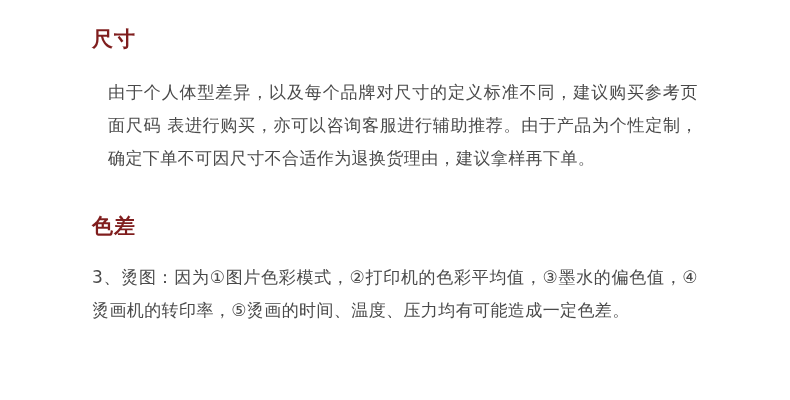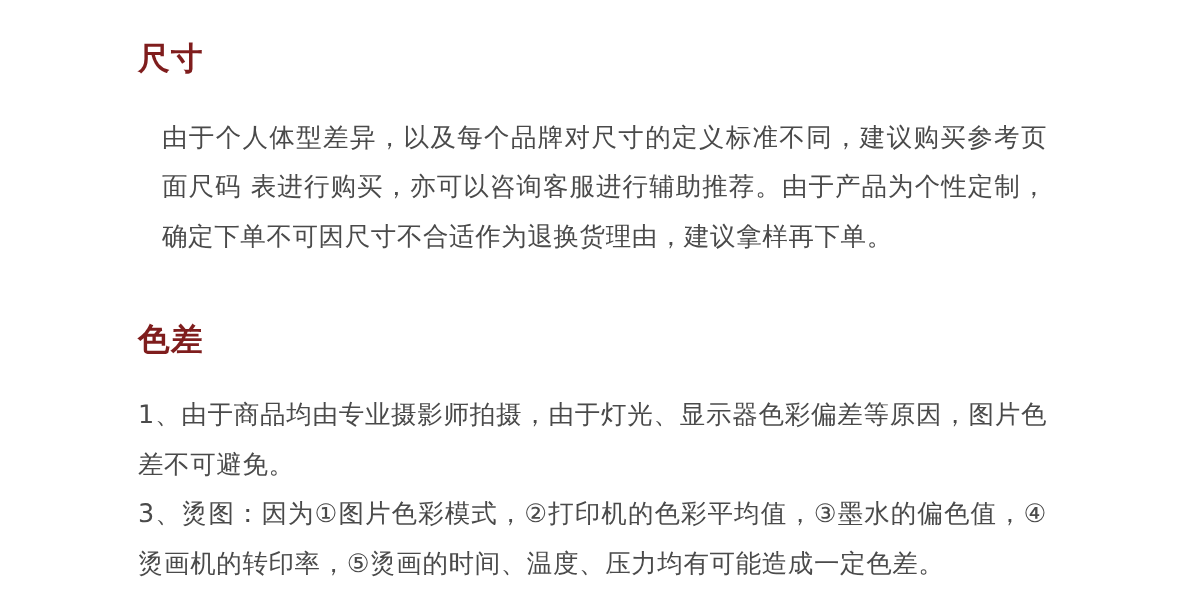--- a/index.html
+++ b/index.html
@@ -64,18 +64,17 @@
   <section class="section" id="sec-size">
     <h2 class="section-title">尺寸</h2>
     <div class="section-body">
       <p>由于个人体型差异，以及每个品牌对尺寸的定义标准不同，建议购买参考页面尺码 表进行购买，亦可以咨询客服进行辅助推荐。由于产品为个性定制，确定下单不可因尺寸不合适作为退换货理由，建议拿样再下单。</p>
     </div>
   </section>
 
   <section class="section" id="sec-color">
     <h2 class="section-title">色差</h2>
     <div class="section-body">
-      <p>1、由于商品均由专业摄影师拍摄，由于灯光、显示器色彩偏差等原因，图片色差不可避免。</p>
       <p> 3、烫图：因为①图片色彩模式，②打印机的色彩平均值，③墨水的偏色值，④烫画机的转印率，⑤烫画的时间、温度、压力均有可能造成一定色差。</p>
     </div>
   </section>
 
 </div>
 
 </body></html>

